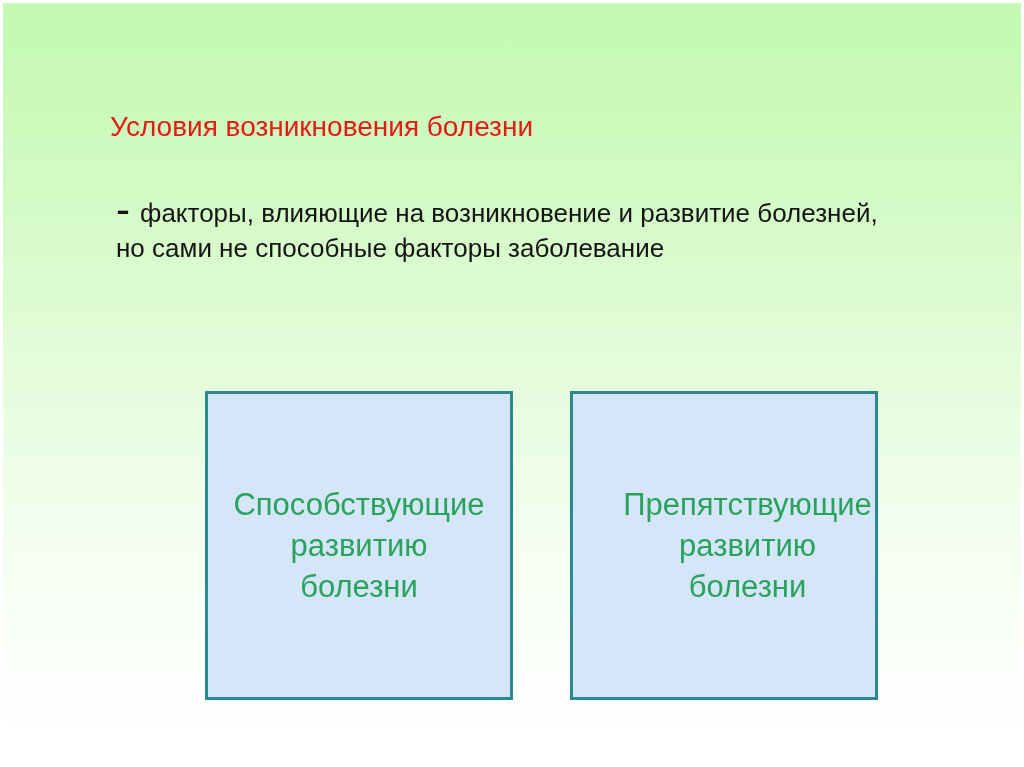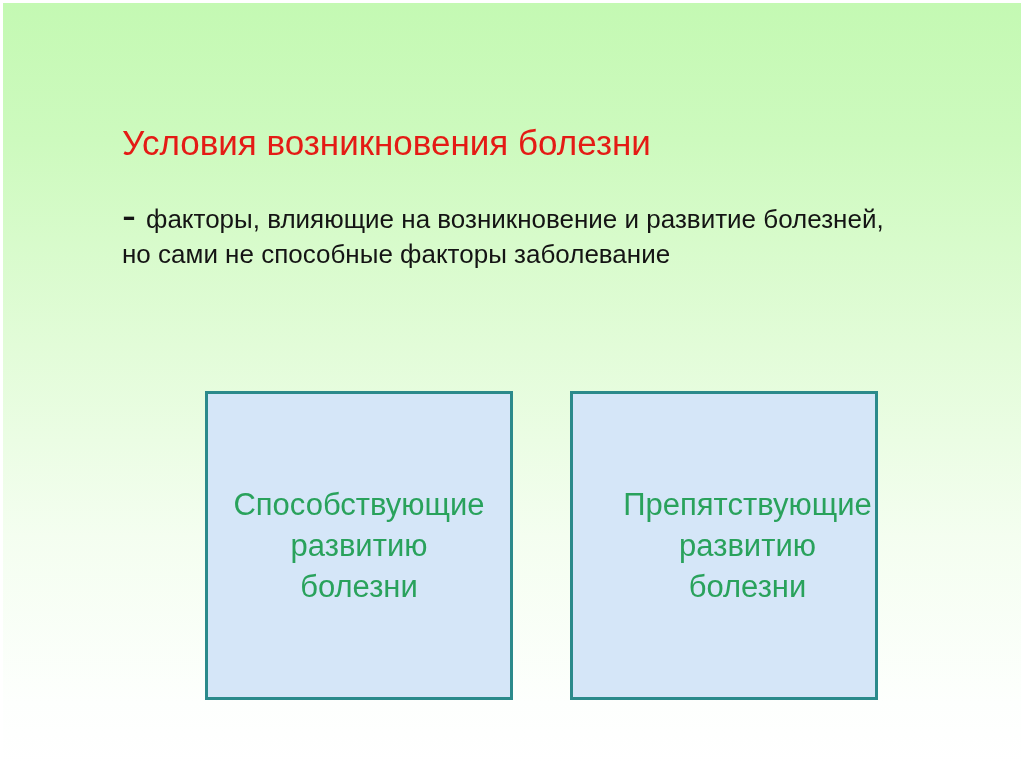--- a/index.html
+++ b/index.html
@@ -14,33 +14,33 @@
     box-sizing: border-box;
     font-family: "Liberation Sans", sans-serif;
     background: linear-gradient(to bottom, #c4f9b3 0%, #cdfabe 18%, #e2fcd8 45%, #f4fef0 70%, #fdfffd 92%, #ffffff 100%);
     border: 3px solid #ffffff;
     overflow: hidden;
   }
   .title {
     position: absolute;
     left: 103px;
     top: 104px;
-    margin: 16px;
-    font-size: 35px;
+    margin: 4px;
+    font-size: 28px;
     font-weight: 400;
     letter-spacing: 0px;
     color: #e41b15;
     white-space: nowrap;
   }
   .subtitle {
     position: absolute;
     left: 103px;
     top: 183px;
     width: 840px;
-    margin: 16px;
+    margin: 10px;
     font-size: 26px;
     line-height: 35px;
     color: #141414;
   }
   .subtitle .dash {
     font-size: 42px;
     line-height: 26px;
     vertical-align: -2px;
     margin-right: 10px;
   }

